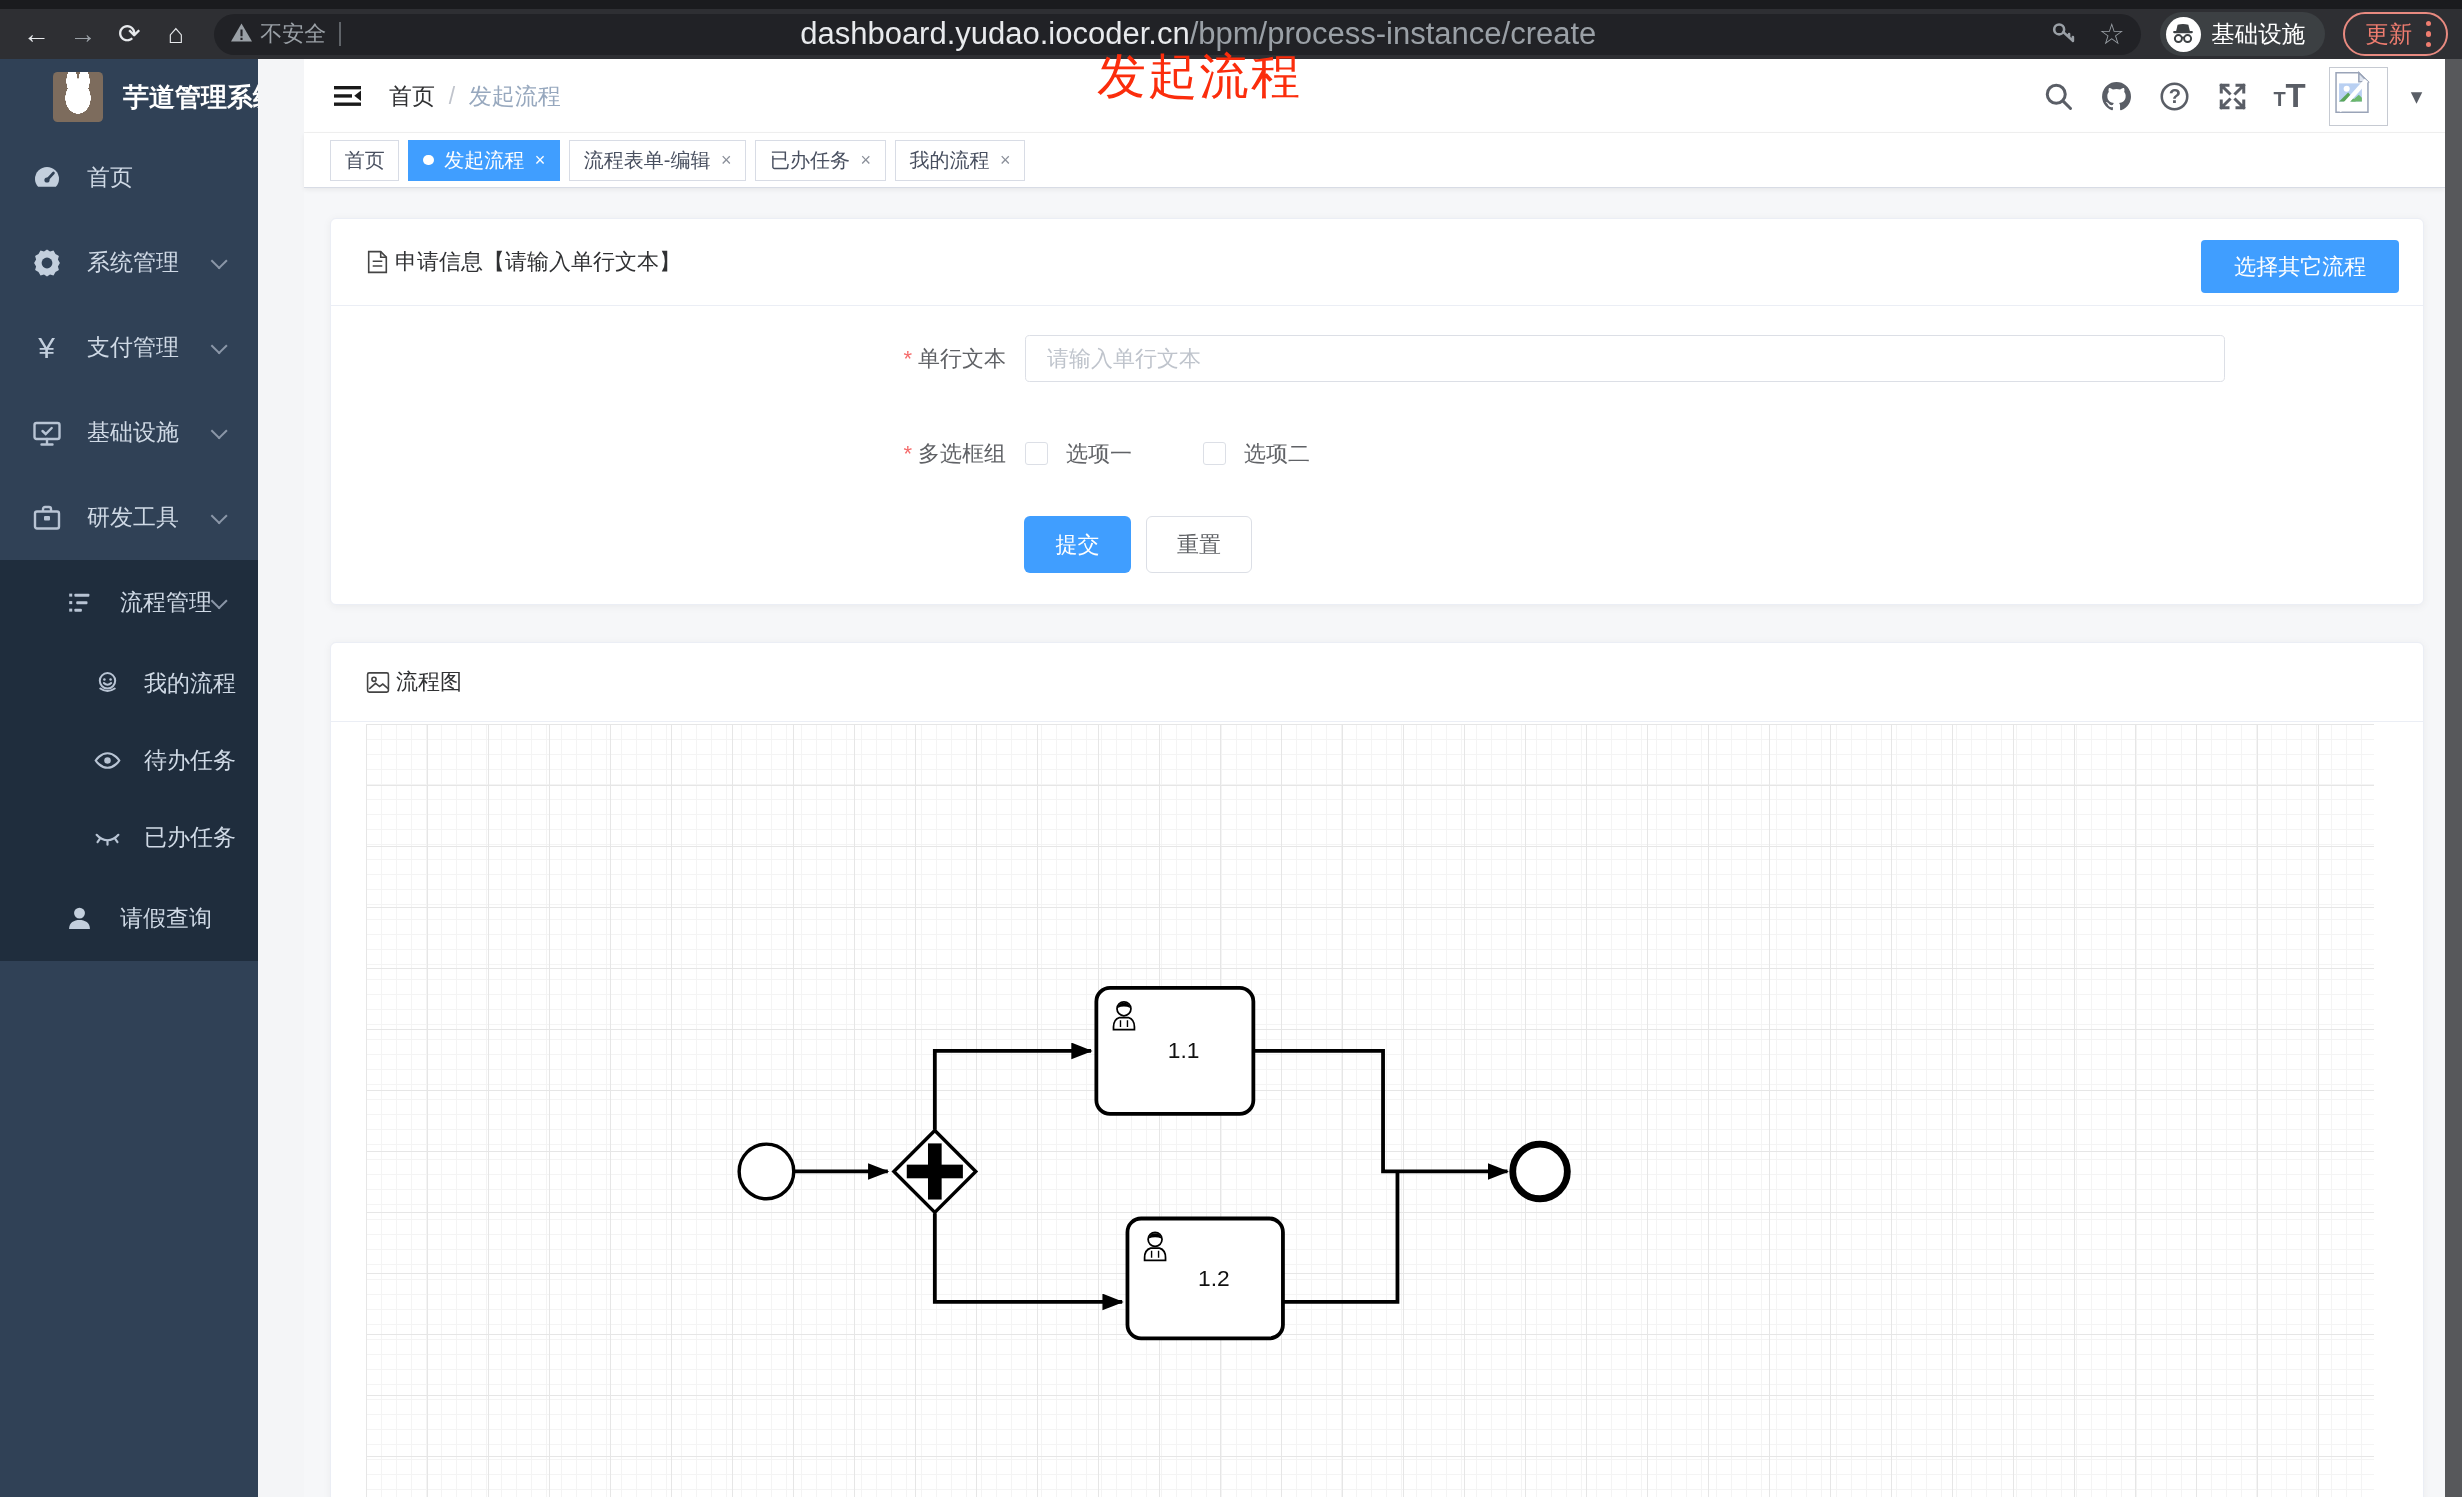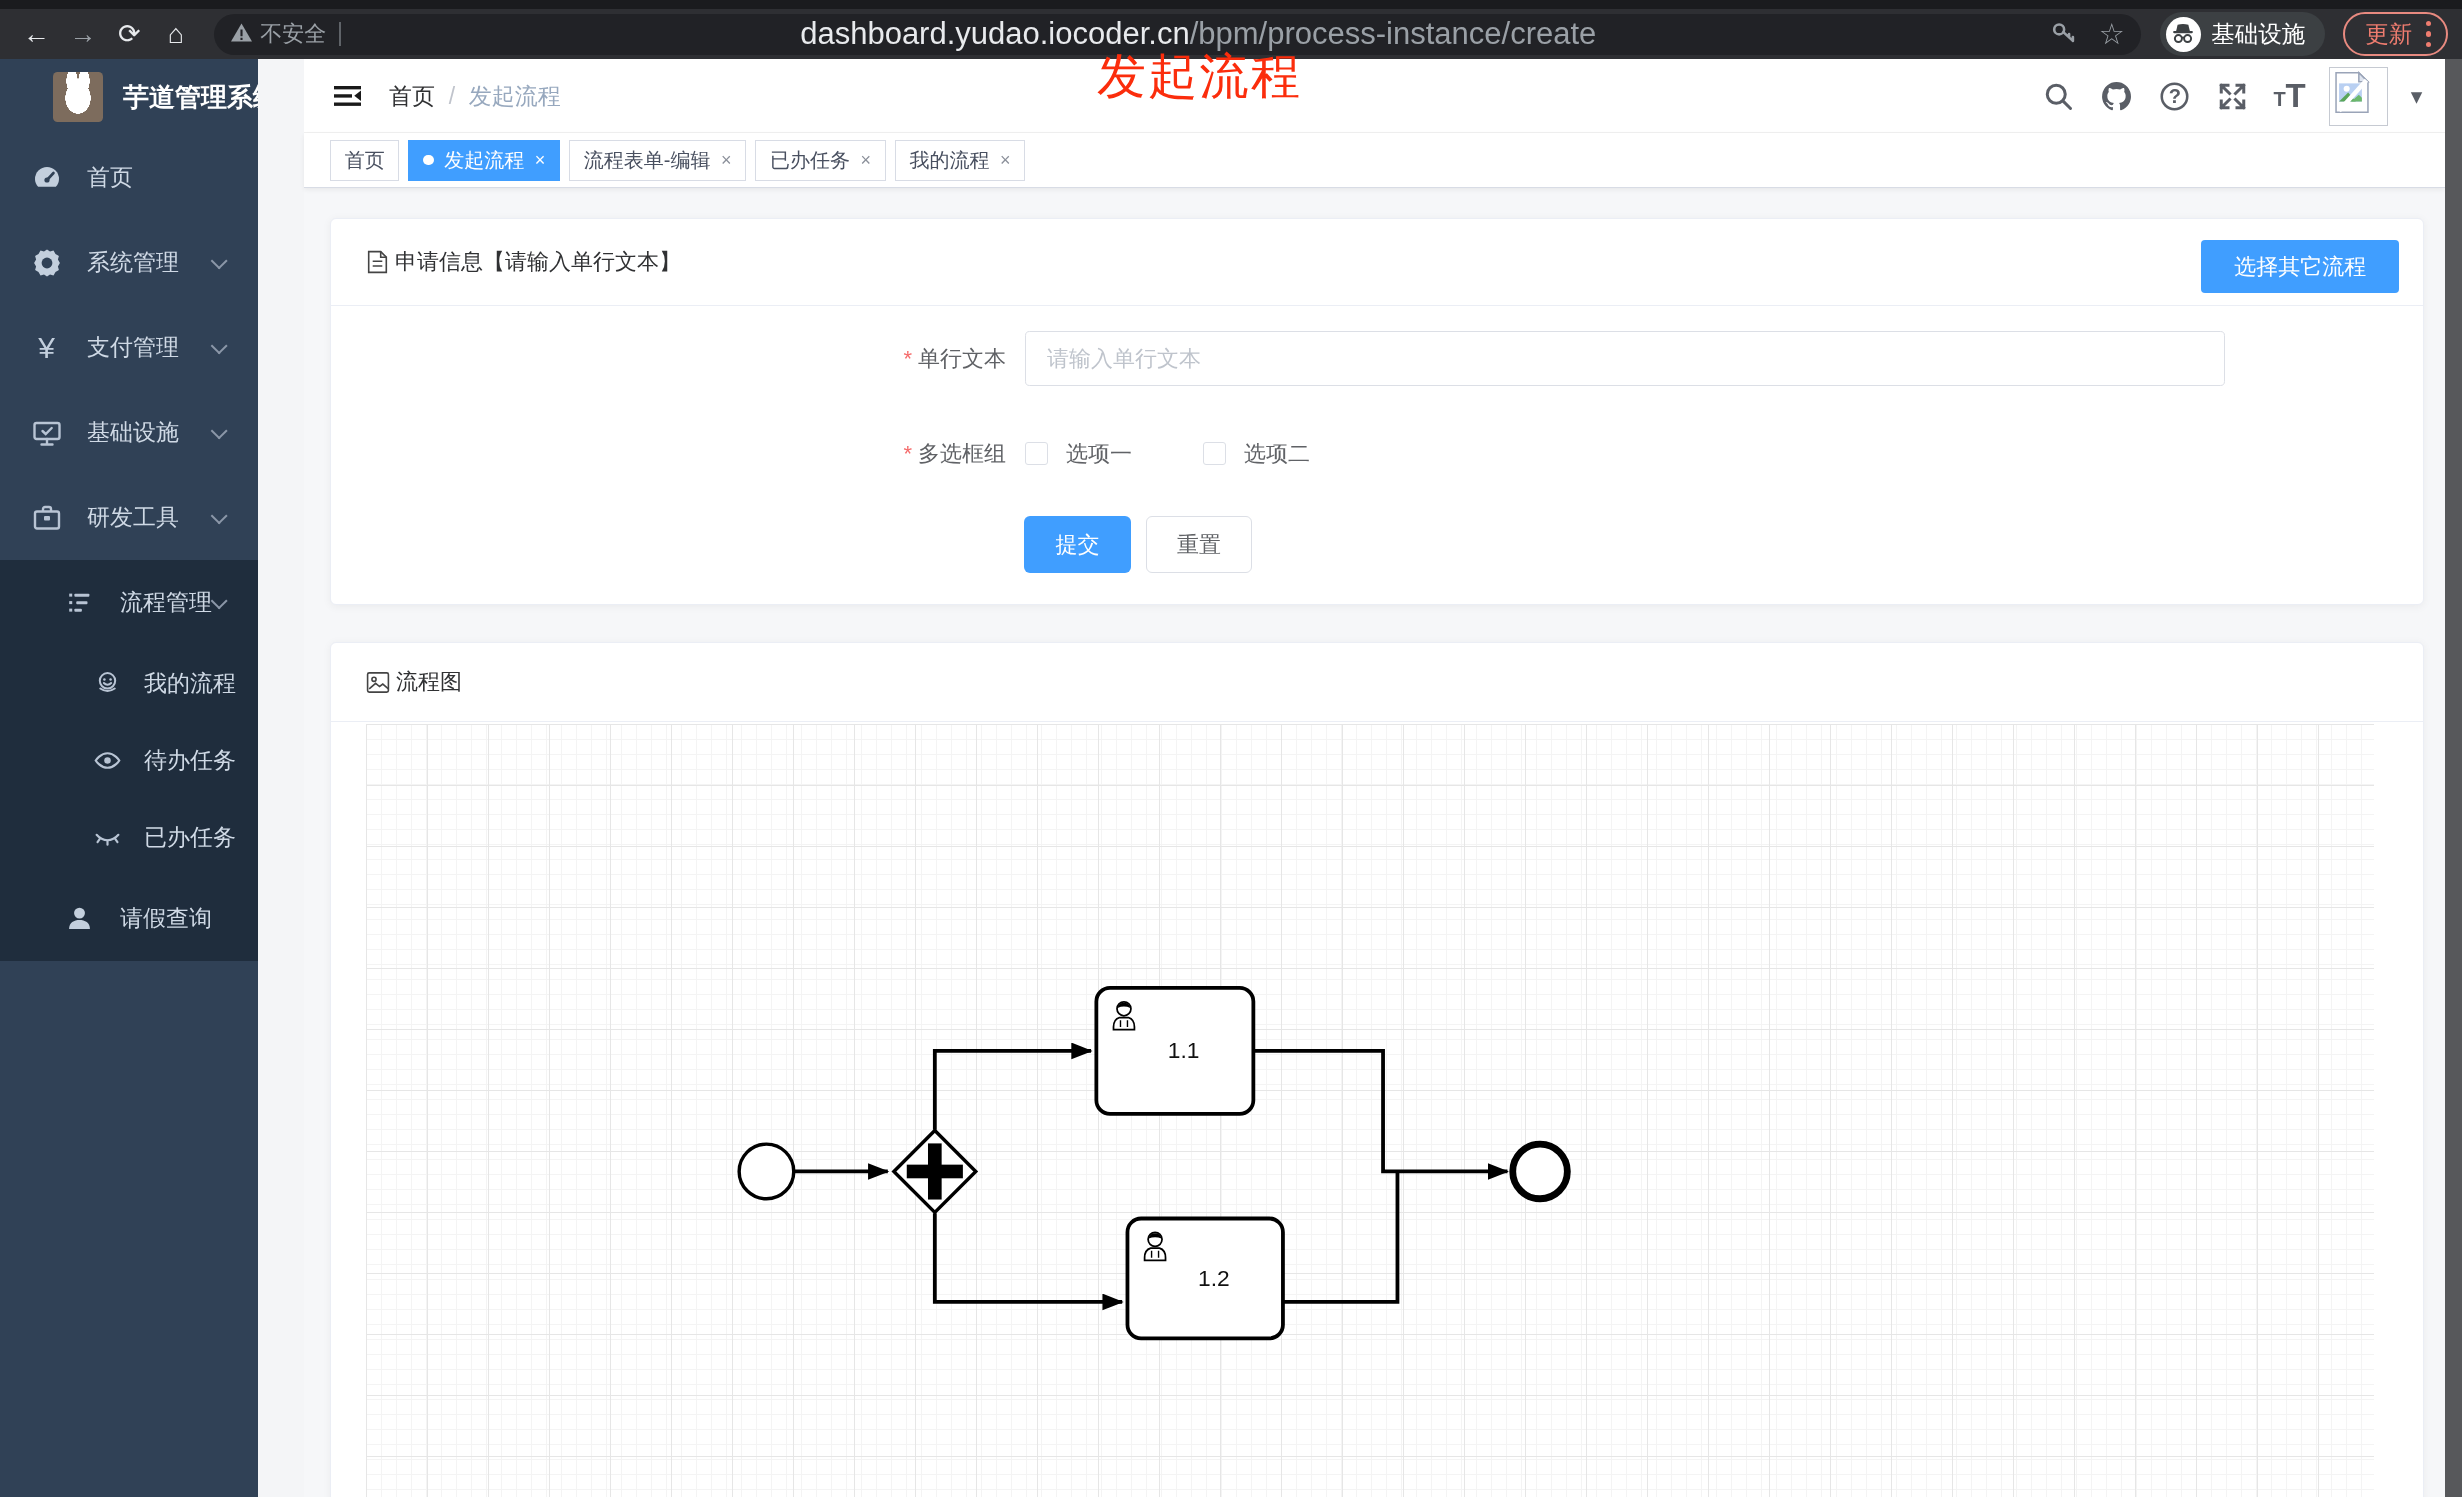--- a/index.html
+++ b/index.html
@@ -109,21 +109,21 @@
              align-items:center; padding:0 24px 0 35px; }
   .card-title { display:flex; align-items:center; gap:6px; font-size:22px; color:#303133; }
   .choose-btn { position:absolute; right:24px; top:21px; height:53px; padding:0 33px; background:#409eff;
                 color:#fff; font-size:22px; border:none; border-radius:4px; display:flex; align-items:center; }
   .frow { position:absolute; left:0; right:0; display:flex; align-items:center; }
   .frow1 { top:112px; height:55px; }
   .frow2 { top:207px; height:55px; }
   .frow3 { top:297px; height:57px; }
   .flabel { position:absolute; left:0; width:675px; text-align:right; font-size:22px; color:#606266; }
   .req { color:#f56c6c; margin-right:6px; }
-  .txt-input { position:absolute; left:694px; width:1200px; height:55px; border:1.5px solid #dcdfe6;
+  .txt-input { position:absolute; left:694px; width:1200px; height:47px; border:1.5px solid #dcdfe6;
                border-radius:4.6px; font-size:22px; color:#8b5cf6; padding:0 21px; outline:none;
                font-family:Liberation Sans, sans-serif; background:#fff; }
   .txt-input::placeholder { color:#bfc4cc; }
   .cb-group { position:absolute; left:694px; display:flex; align-items:center; gap:18px; }
   .cb-box { width:23px; height:23px; border:1.5px solid #dcdfe6; border-radius:3px; background:#fff; }
   .cb-lbl { font-size:22px; color:#606266; }
   .cb-gap { width:35px; }
   .btn { height:57px; border-radius:6px; font-size:22px; display:flex; align-items:center;
          justify-content:center; border:1.5px solid transparent; }
   .btn-primary { position:absolute; left:693px; width:107px; background:#409eff; color:#fff; }

